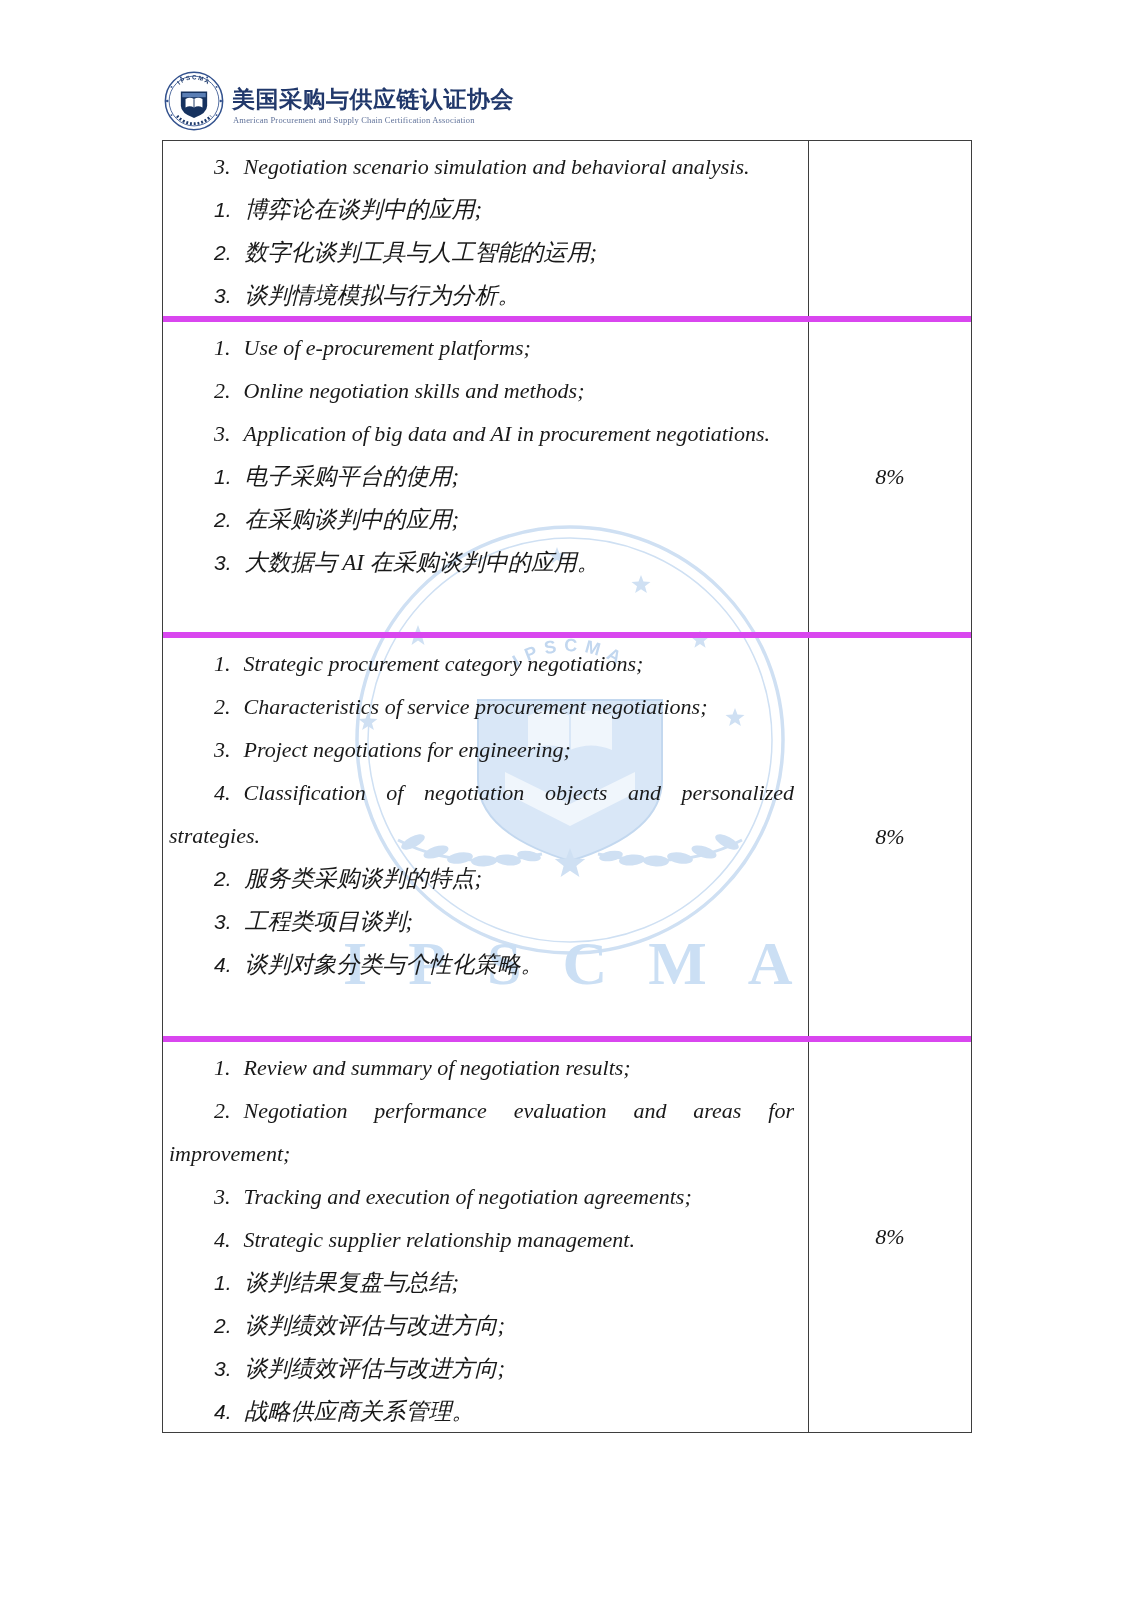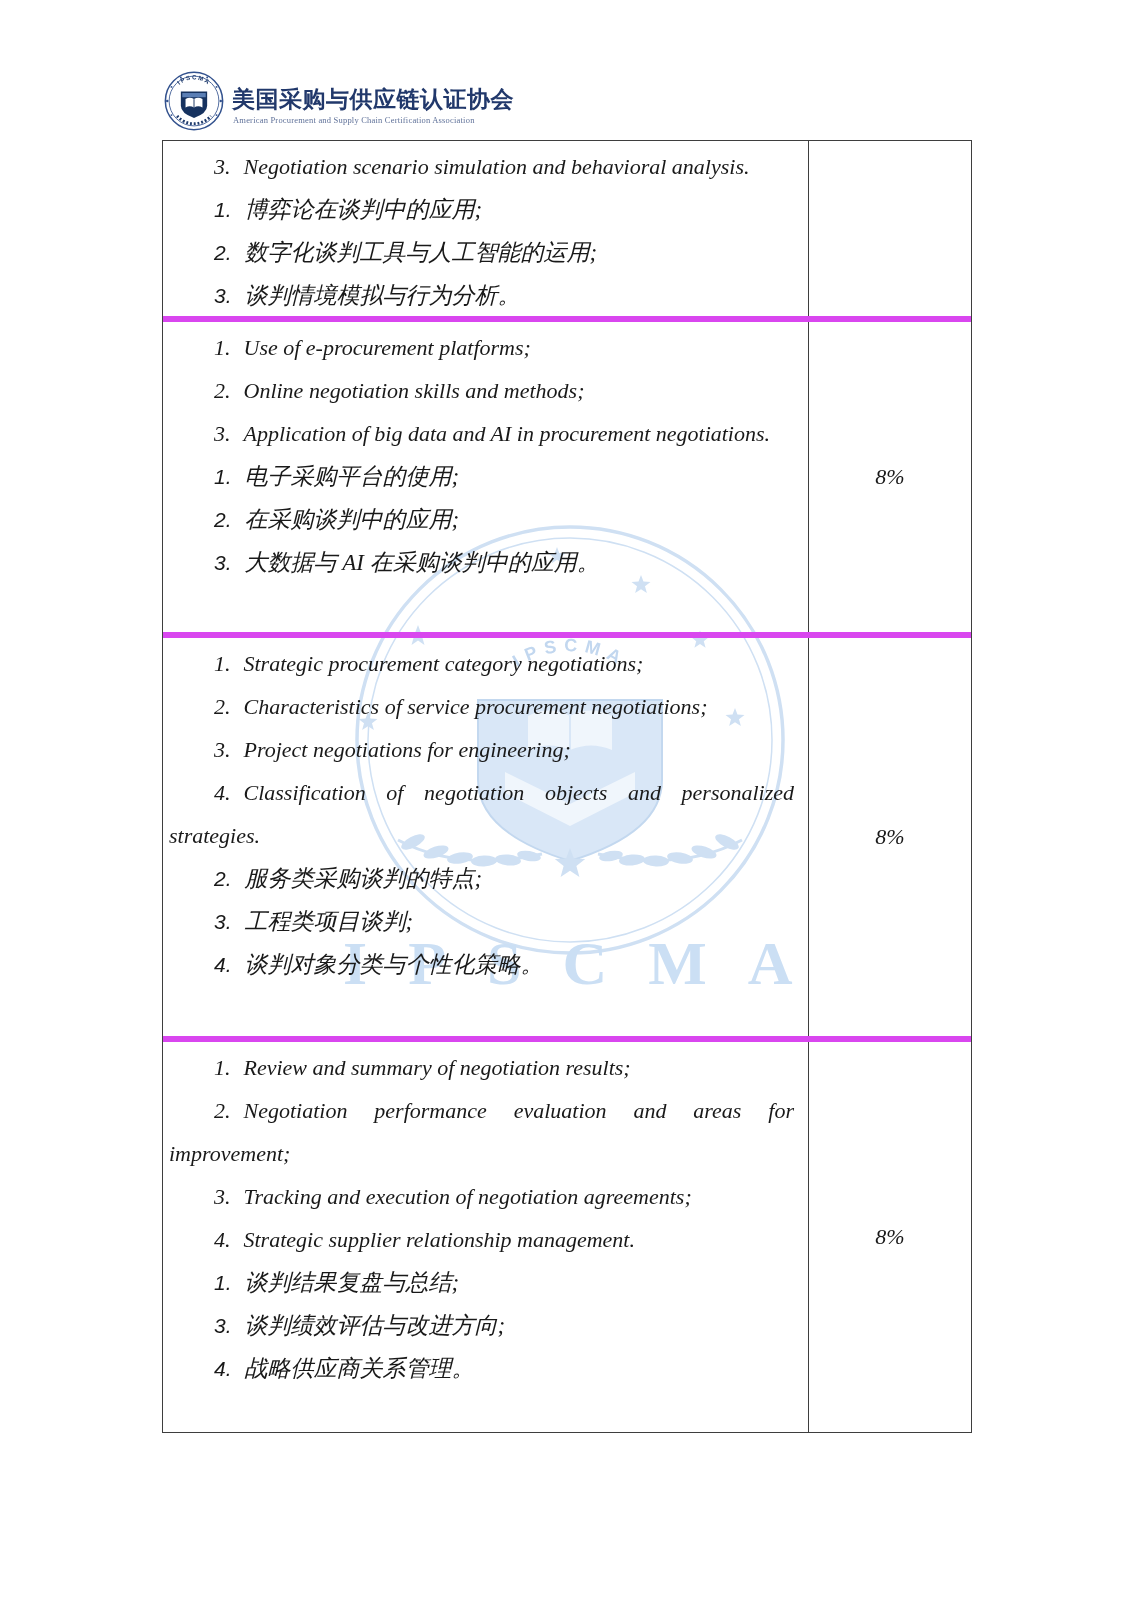--- a/index.html
+++ b/index.html
@@ -160,26 +160,27 @@
           <p class="item en"><span class="num">1.</span><span class="txt">Strategic procurement category negotiations;</span></p>
           <p class="item en"><span class="num">2.</span><span class="txt">Characteristics of service procurement negotiations;</span></p>
           <p class="item en"><span class="num">3.</span><span class="txt">Project negotiations for engineering;</span></p>
           <p class="item en"><span class="num">4.</span><span class="txt">Classification of negotiation objects and personalized strategies.</span></p>
           <p class="item zh"><span class="num">2.</span><span class="txt">服务类采购谈判的特点;</span></p>
           <p class="item zh"><span class="num">3.</span><span class="txt">工程类项目谈判;</span></p>
           <p class="item zh"><span class="num">4.</span><span class="txt">谈判对象分类与个性化策略。</span></p>
         </div>
         <div class="cell-weight">8%</div>
       </div>
-      <div class="trow" style="height: 396px;">
+      <div class="trow" style="height: 396px; align-items: center;">
         <div class="cell-content">
           <p class="item en"><span class="num">1.</span><span class="txt">Review and summary of negotiation results;</span></p>
           <p class="item en"><span class="num">2.</span><span class="txt">Negotiation performance evaluation and areas for improvement;</span></p>
           <p class="item en"><span class="num">3.</span><span class="txt">Tracking and execution of negotiation agreements;</span></p>
           <p class="item en"><span class="num">4.</span><span class="txt">Strategic supplier relationship management.</span></p>
           <p class="item zh"><span class="num">1.</span><span class="txt">谈判结果复盘与总结;</span></p>
+          <p class="item zh"><span class="num">2.</span><span class="txt">谈判绩效评估与改进方向;</span></p>
           <p class="item zh"><span class="num">3.</span><span class="txt">谈判绩效评估与改进方向;</span></p>
           <p class="item zh"><span class="num">4.</span><span class="txt">战略供应商关系管理。</span></p>
         </div>
         <div class="cell-weight">8%</div>
       </div>
     </div>
 </div>
 
 </body></html>

